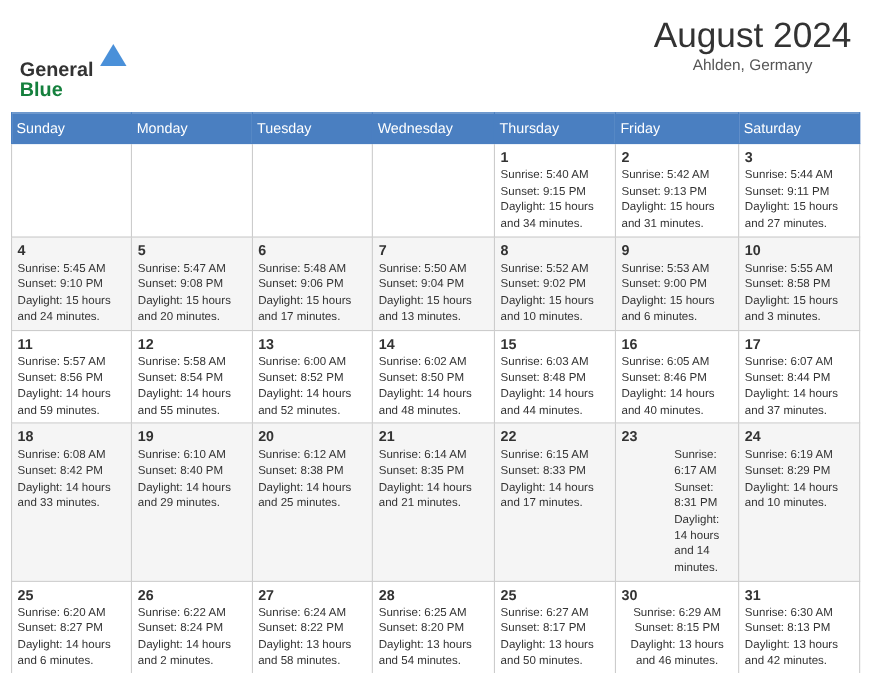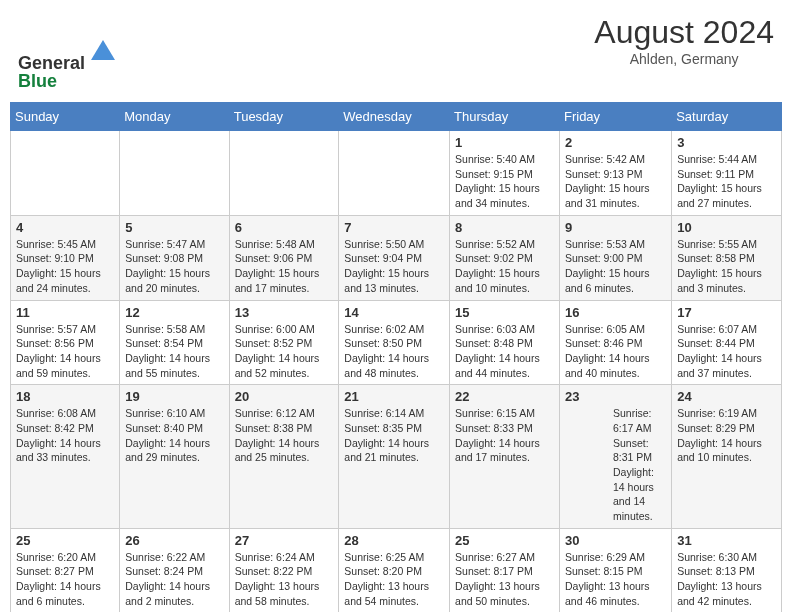--- a/index.html
+++ b/index.html
@@ -345,21 +345,21 @@
         </td>
         <td>
           <span class="day-number">25</span>
           <div class="day-info" style="white-space: pre-line;">Sunrise: 6:27 AM
 Sunset: 8:17 PM
 Daylight: 13 hours
 and 50 minutes.</div>
         </td>
         <td>
           <span class="day-number">30</span>
-          <div class="day-info" style="white-space: pre-line;">Sunrise: 6:29 AM
+          <div class="day-info" style="white-space: pre-line; text-align: center;">Sunrise: 6:29 AM
 Sunset: 8:15 PM
 Daylight: 13 hours
 and 46 minutes.</div>
         </td>
         <td>
           <span class="day-number">31</span>
           <div class="day-info" style="white-space: pre-line;">Sunrise: 6:30 AM
 Sunset: 8:13 PM
 Daylight: 13 hours
 and 42 minutes.</div>

